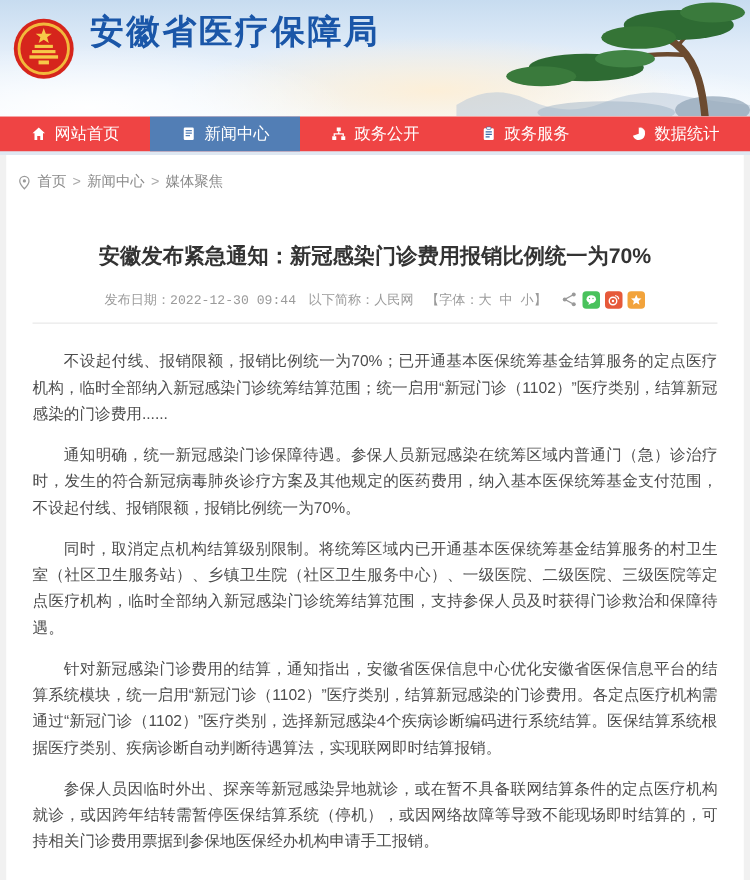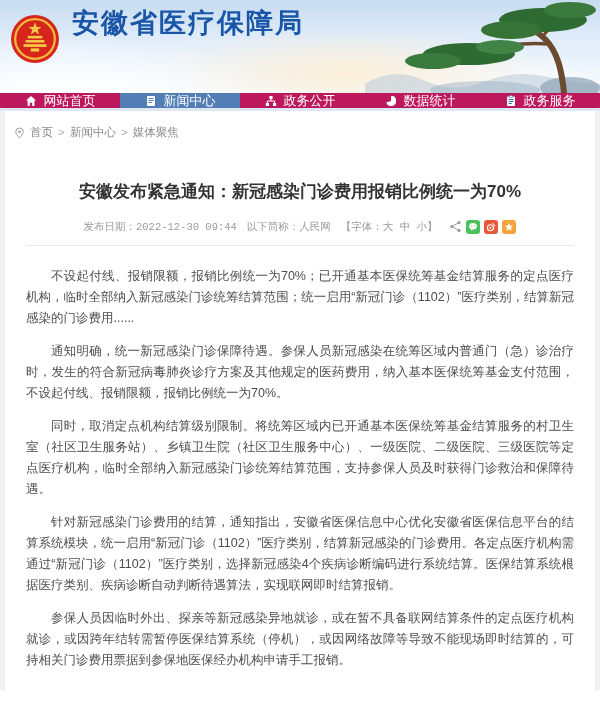--- a/index.html
+++ b/index.html
@@ -13,33 +13,33 @@
     height:93px; position:relative; overflow:hidden;
     background:
       radial-gradient(ellipse 300px 70px at 12% 92%, rgba(255,255,255,.95), transparent 70%),
       radial-gradient(ellipse 280px 60px at 58% 78%, rgba(255,238,210,.85), transparent 72%),
       radial-gradient(ellipse 200px 50px at 85% 95%, rgba(255,255,255,.8), transparent 70%),
       linear-gradient(180deg, #c7dcf0 0%, #e2edf9 45%, #f5fafe 100%);
   }
   .logo-wrap { position:absolute; left:10px; top:10px; display:flex; align-items:flex-start; }
   .emblem { width:50px; height:50px; margin-top:4px; }
   .site-text { margin-left:12px; }
-  .site-title { font-size:27px; font-weight:bold; color:#1a56a8; letter-spacing:2px; line-height:1.15; font-family:Liberation Mono, monospace; }
+  .site-title { font-size:27px; font-weight:bold; color:#1a56a8; letter-spacing:2px; line-height:1.15; font-family:Liberation Sans, sans-serif; }
   .site-url { font-size:13px; color:#4d82c4; letter-spacing:2px; margin-top:3px; font-family:"DejaVu Sans Mono","Liberation Mono",monospace; }
   .pine { position:absolute; right:0; top:0; width:235px; height:93px; }
   
-  .nav { height:18px; background:#be185d; display:flex; border-bottom:3px solid #dfe8f2; }
+  .nav { height:31px; background:#ef4444; display:flex; border-bottom:3px solid #dfe8f2; }
   .nav-item { flex:1; display:flex; align-items:center; justify-content:center; gap:7px; color:#fff; font-size:13px; cursor:pointer; }
   .nav-item.active { background:#527eb5; }
   .nav-item svg { flex:0 0 auto; }
   
   .content-area { position:relative; min-height:578px; background:#fff; }
   .edge { position:absolute; top:0; bottom:0; width:5px; background:#f1f1f1; }
   .edge.left { left:0; } .edge.right { right:0; }
-  .breadcrumb { display:flex; align-items:center; gap:5px; padding:14px 0 4px 14px; font-size:11.5px; color:#8a8a8a;font-family:Liberation Mono, monospace; }
+  .breadcrumb { display:flex; align-items:center; gap:5px; padding:14px 0 4px 14px; font-size:11.5px; color:#8a8a8a; }
   .breadcrumb .crumb { cursor:pointer; }
   .breadcrumb .sep { color:#aaa; }
   
   .article { width:548px; margin:0 auto; }
   .article-title { text-align:center; font-size:17px; font-weight:bold; color:#333; margin-top:36px; line-height:1.45; }
   .article-meta { display:flex; justify-content:center; align-items:center; gap:4px; margin-top:15px; font-size:10.5px; color:#9b9b9b; white-space:nowrap;font-family:Liberation Mono, monospace; }
   .article-meta .chunk { margin-right:6px; }
   .font-size-btn { cursor:pointer; }
   .share-group { display:flex; align-items:center; gap:4px; margin-left:2px; }
   .share-badge { width:14px; height:14px; border-radius:3px; display:flex; align-items:center; justify-content:center; cursor:pointer; }
@@ -105,34 +105,34 @@
     <svg width="12" height="12" viewBox="0 0 12 12">
         <rect x="4.4" y="1" width="3.2" height="3" fill="#fff"></rect>
         <rect x="0.8" y="8" width="3.2" height="3" fill="#fff"></rect>
         <rect x="8" y="8" width="3.2" height="3" fill="#fff"></rect>
         <path d="M6 4 V6 M2.4 8 V6 H9.6 V8" stroke="#fff" stroke-width="1" fill="none"></path>
       </svg>
     <span>政务公开</span>
   </div>
   <div class="nav-item">
     <svg width="12" height="12" viewBox="0 0 12 12">
-        <path d="M6 6 V1 A5 5 0 1 1 1.3 7.5 Z" fill="#fff"></path>
-        <path d="M7.2 4.8 V0.8 A5 5 0 0 1 11.2 4.8 Z" fill="#fff" opacity="0.75"></path>
-      </svg>
-    <span>数据统计</span>
-  </div>
-  <div class="nav-item">
-    <svg width="12" height="12" viewBox="0 0 12 12">
         <rect x="2" y="1.5" width="8" height="9.5" rx="1" fill="#fff"></rect>
         <rect x="4.3" y="0.5" width="3.4" height="2" rx="0.5" fill="#fff" stroke="#3d6ba7" stroke-width="0.6"></rect>
         <rect x="3.5" y="4" width="5" height="1" fill="#3d6ba7"></rect>
         <rect x="3.5" y="6" width="5" height="1" fill="#3d6ba7"></rect>
         <rect x="3.5" y="8" width="3.2" height="1" fill="#3d6ba7"></rect>
       </svg>
     <span>政务服务</span>
+  </div>
+  <div class="nav-item">
+    <svg width="12" height="12" viewBox="0 0 12 12">
+        <path d="M6 6 V1 A5 5 0 1 1 1.3 7.5 Z" fill="#fff"></path>
+        <path d="M7.2 4.8 V0.8 A5 5 0 0 1 11.2 4.8 Z" fill="#fff" opacity="0.75"></path>
+      </svg>
+    <span>数据统计</span>
   </div>
 </div>
 
 <div class="content-area">
   <div class="edge left"></div>
   <div class="edge right"></div>
 
   <div class="breadcrumb">
     <svg width="11" height="12" viewBox="0 0 11 12">
         <path d="M5.5 1 A3.7 3.7 0 0 1 9.2 4.7 C9.2 7.2 5.5 11 5.5 11 C5.5 11 1.8 7.2 1.8 4.7 A3.7 3.7 0 0 1 5.5 1 Z" fill="none" stroke="#9a9a9a" stroke-width="1"></path>

